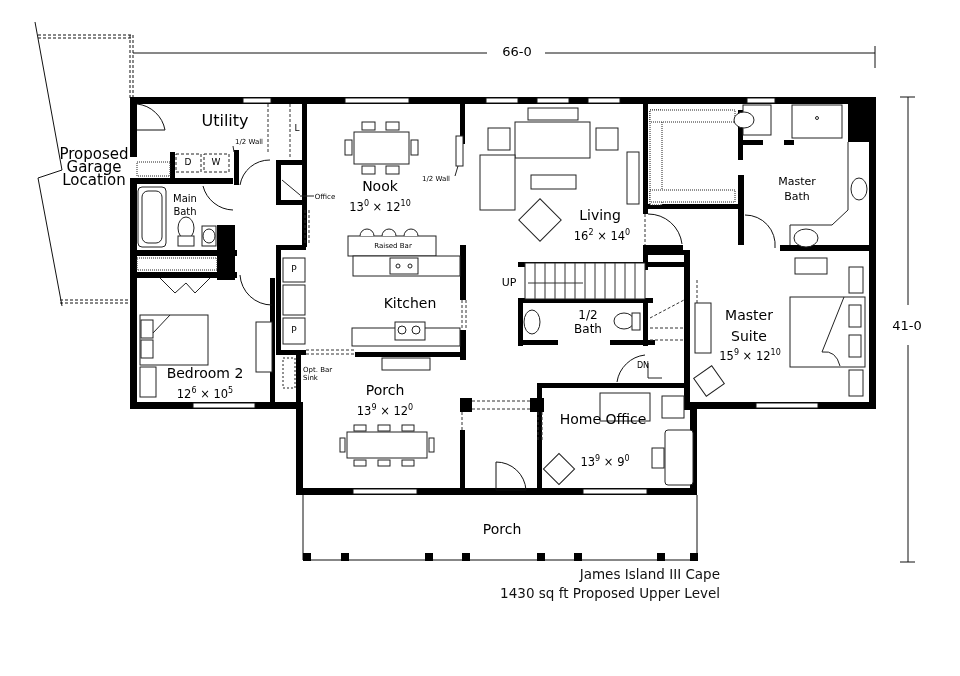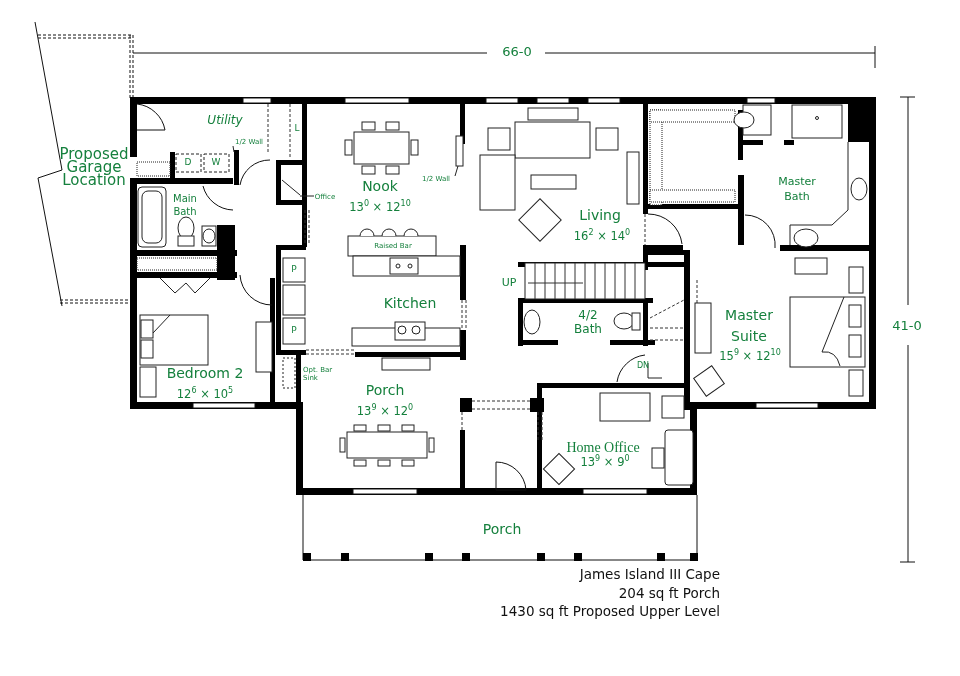--- a/index.html
+++ b/index.html
@@ -1,18 +1,18 @@
 <!DOCTYPE html>
 <html><head>
 <meta charset="utf-8">
 <style>
   html,body{margin:0;padding:0;background:#fff;}
   body{width:960px;height:676px;position:relative;overflow:hidden;font-family:"DejaVu Sans","Liberation Sans",sans-serif;color:#111;}
   svg{position:absolute;left:0;top:0;}
-  .lbl{position:absolute;text-align:center;white-space:nowrap;color:#15803d;}
+  .lbl{position:absolute;text-align:center;white-space:nowrap;color:#000000;}
   .room{font-size:14px;line-height:15px;}
   .dim{font-size:11.5px;line-height:13px;}
   .dim sup{font-size:8px;vertical-align:5px;}
   .tiny{font-size:7px;line-height:8px;}
   .small{font-size:9px;}
   .caption{position:absolute;left:300px;top:565px;width:420px;text-align:right;font-size:13.5px;line-height:18.5px;}
 </style>
 </head>
 <body>
 
@@ -297,33 +297,33 @@
     <path d="M648,363 L648,378 L662,378"></path>
     <path d="M233,146 L234,152"></path>
   </g>
 </svg>
 
 <div class="lbl" style="left:492px;top:44px;width:50px;font-size:13px;">66-0</div>
 <div class="lbl" style="left:882px;top:318px;width:50px;font-size:13px;">41-0</div>
 
 <div class="lbl" style="left:58px;top:148px;width:72px;white-space:normal;font-size:15px;line-height:13px;">Proposed Garage Location</div>
 
-<div class="lbl room" style="left:195px;top:113px;width:60px;font-size:12px;font-style:italic;">Utility</div>
+<div class="lbl room" style="left:195px;top:113px;width:60px;font-size:16px;">Utility</div>
 <div class="lbl room" style="left:168px;top:192px;width:34px;white-space:normal;font-size:10px;line-height:13px;text-align:center;">Main Bath</div>
 <div class="lbl room" style="left:350px;top:179px;width:60px;">Nook</div>
 <div class="lbl dim" style="left:340px;top:197px;width:80px;"><span>13</span><sup>0</sup> × <span>12</span><sup>10</sup></div>
 <div class="lbl room" style="left:570px;top:208px;width:60px;">Living</div>
 <div class="lbl dim" style="left:562px;top:226px;width:80px;"><span>16</span><sup>2</sup> × <span>14</span><sup>0</sup></div>
 <div class="lbl room" style="left:375px;top:296px;width:70px;">Kitchen</div>
 <div class="lbl room" style="left:160px;top:366px;width:90px;">Bedroom 2</div>
 <div class="lbl dim" style="left:165px;top:384px;width:80px;"><span>12</span><sup>6</sup> × <span>10</span><sup>5</sup></div>
 <div class="lbl room" style="left:353px;top:383px;width:64px;">Porch</div>
 <div class="lbl dim" style="left:345px;top:401px;width:80px;"><span>13</span><sup>9</sup> × <span>12</span><sup>0</sup></div>
-<div class="lbl room" style="left:570px;top:308px;width:36px;white-space:normal;font-size:12px;line-height:14px;">4/2 Bath</div>
-<div class="lbl room" style="left:555px;top:440px;width:96px;font-family:Liberation Serif, serif;">Home Office</div>
+<div class="lbl room" style="left:570px;top:308px;width:36px;white-space:normal;font-size:12px;line-height:14px;">1/2 Bath</div>
+<div class="lbl room" style="left:555px;top:412px;width:96px;">Home Office</div>
 <div class="lbl dim" style="left:565px;top:452px;width:80px;"><span>13</span><sup>9</sup> × <span>9</span><sup>0</sup></div>
 <div class="lbl room" style="left:772px;top:174px;width:50px;white-space:normal;font-size:11px;line-height:15px;">Master Bath</div>
 <div class="lbl room" style="left:716px;top:305px;width:66px;white-space:normal;line-height:21px;">Master Suite</div>
 <div class="lbl dim" style="left:710px;top:346px;width:80px;"><span>15</span><sup>9</sup> × <span>12</span><sup>10</sup></div>
 <div class="lbl room" style="left:470px;top:522px;width:64px;">Porch</div>
 
 <div class="lbl tiny" style="left:233px;top:138px;width:32px;">1/2 Wall</div>
 <div class="lbl tiny" style="left:420px;top:175px;width:32px;">1/2 Wall</div>
 <div class="lbl tiny" style="left:314px;top:193px;width:22px;">Office</div>
 <div class="lbl small" style="left:292px;top:123px;width:10px;">L</div>
@@ -331,15 +331,14 @@
 <div class="lbl small" style="left:210px;top:157px;width:12px;">W</div>
 <div class="lbl tiny" style="left:358px;top:242px;width:70px;">Raised Bar</div>
 <div class="lbl small" style="left:285px;top:264px;width:18px;">P</div>
 <div class="lbl small" style="left:285px;top:325px;width:18px;">P</div>
 <div class="lbl tiny" style="left:303px;top:366px;width:30px;white-space:normal;text-align:left;">Opt. Bar Sink</div>
 <div class="lbl tiny" style="left:500px;top:279px;width:18px;font-size:11px;">UP</div>
 <div class="lbl tiny" style="left:634px;top:362px;width:18px;font-size:8px;">DN</div>
 
 <div class="caption">
   <div>James Island III Cape</div>
-  <div>204 sq ft Porch</div>
   <div>1430 sq ft Proposed Upper Level</div>
 </div>
 
 </body></html>

